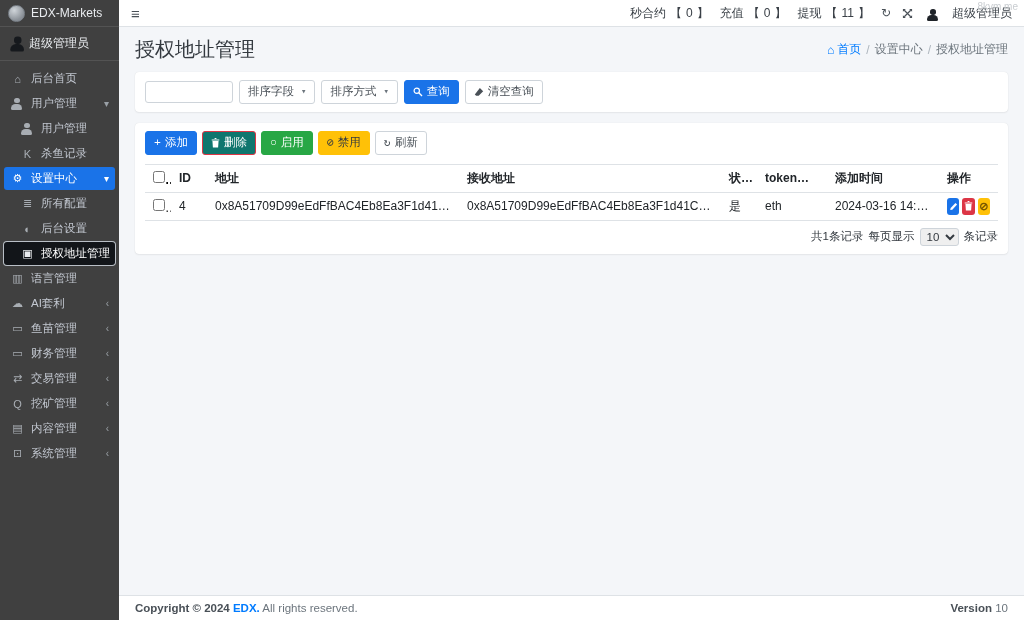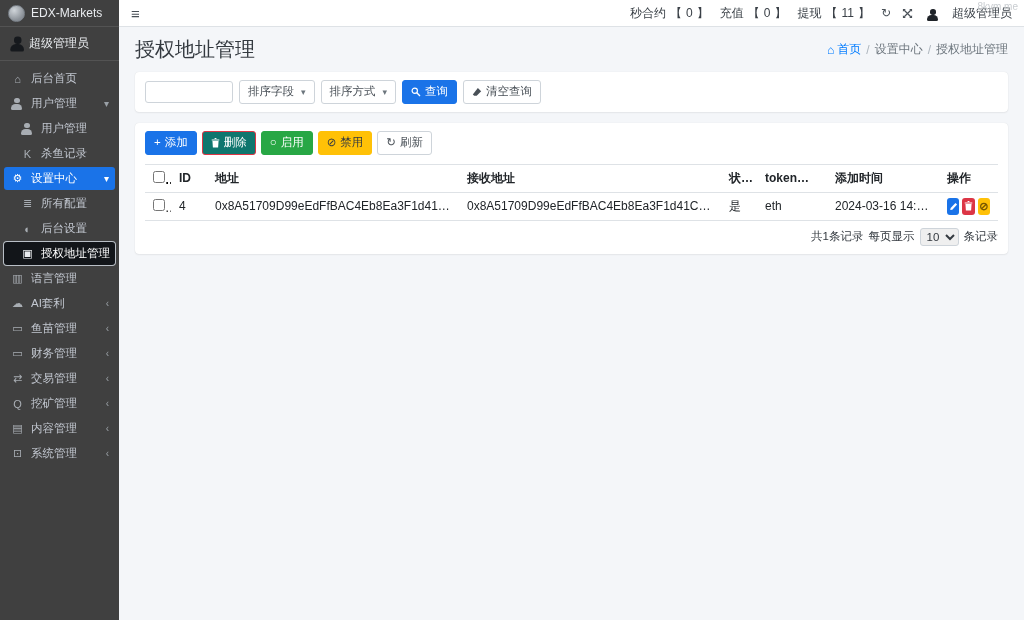--- a/index.html
+++ b/index.html
@@ -40,21 +40,21 @@
   .page-head { display:flex; align-items:center; justify-content:space-between; margin-bottom:9px; }
   .page-title { font-size:20px; font-weight:500; color:#343a40; }
   .breadcrumb { font-size:12px; color:#6c757d; display:flex; align-items:center; gap:5px; }
   .breadcrumb .bc-home { color:#007bff; cursor:pointer; display:flex; align-items:center; gap:3px; }
   .breadcrumb .sep { color:#adb5bd; }
 
   .card { background:#fff; border-radius:4px; box-shadow:0 0 1px rgba(0,0,0,.12), 0 1px 2px rgba(0,0,0,.06); margin-bottom:11px; padding:8px 10px; }
 
   .search-row { display:flex; align-items:center; gap:6px; }
   .search-input { width:88px; height:22px; border:1px solid #ced4da; border-radius:3px; padding:0 6px; font-size:12px; font-family:inherit; }
-  .btn { display:inline-flex; align-items:center; gap:4px; font-size:11.5px; line-height:1.2; padding:4px 8px; border-radius:3px; border:1px solid transparent; cursor:pointer; font-family:Liberation Sans, sans-serif; white-space:nowrap; }
+  .btn { display:inline-flex; align-items:center; gap:4px; font-size:11.5px; line-height:1.2; padding:4px 8px; border-radius:3px; border:1px solid transparent; cursor:pointer; font-family:Liberation Mono, monospace; white-space:nowrap; }
   .btn-light { background:#fff; border-color:#ced4da; color:#495057; }
   .btn-primary { background:#1a73e8; border-color:#1a73e8; color:#fff; }
   .btn-danger { background:#0f766e; border-color:#dc3545; color:#fff; }
   .btn-success { background:#28a745; border-color:#28a745; color:#fff; }
   .btn-warning { background:#ffc107; border-color:#ffc107; color:#343a40; }
   .btn .caret-sm { font-size:9px; color:#6c757d; margin-left:3px; }
   .btn svg { display:block; }
 
   .toolbar { display:flex; align-items:center; gap:5px; margin-bottom:9px; }
 
@@ -319,13 +319,24 @@
         <span>共1条记录</span>
         <span>每页显示</span>
         <select>
           <option>10</option>
         </select>
         <span>条记录</span>
       </div>
     </div>
   </div>
 
+  <div class="footer">
+    <div>
+      <span class="strong">Copyright © 2024</span>
+      <a>EDX.</a>
+      <span>All rights reserved.</span>
+    </div>
+    <div>
+      <span class="strong">Version</span>
+      <span>10</span>
+    </div>
+  </div>
 </div>
 
 </body></html>

